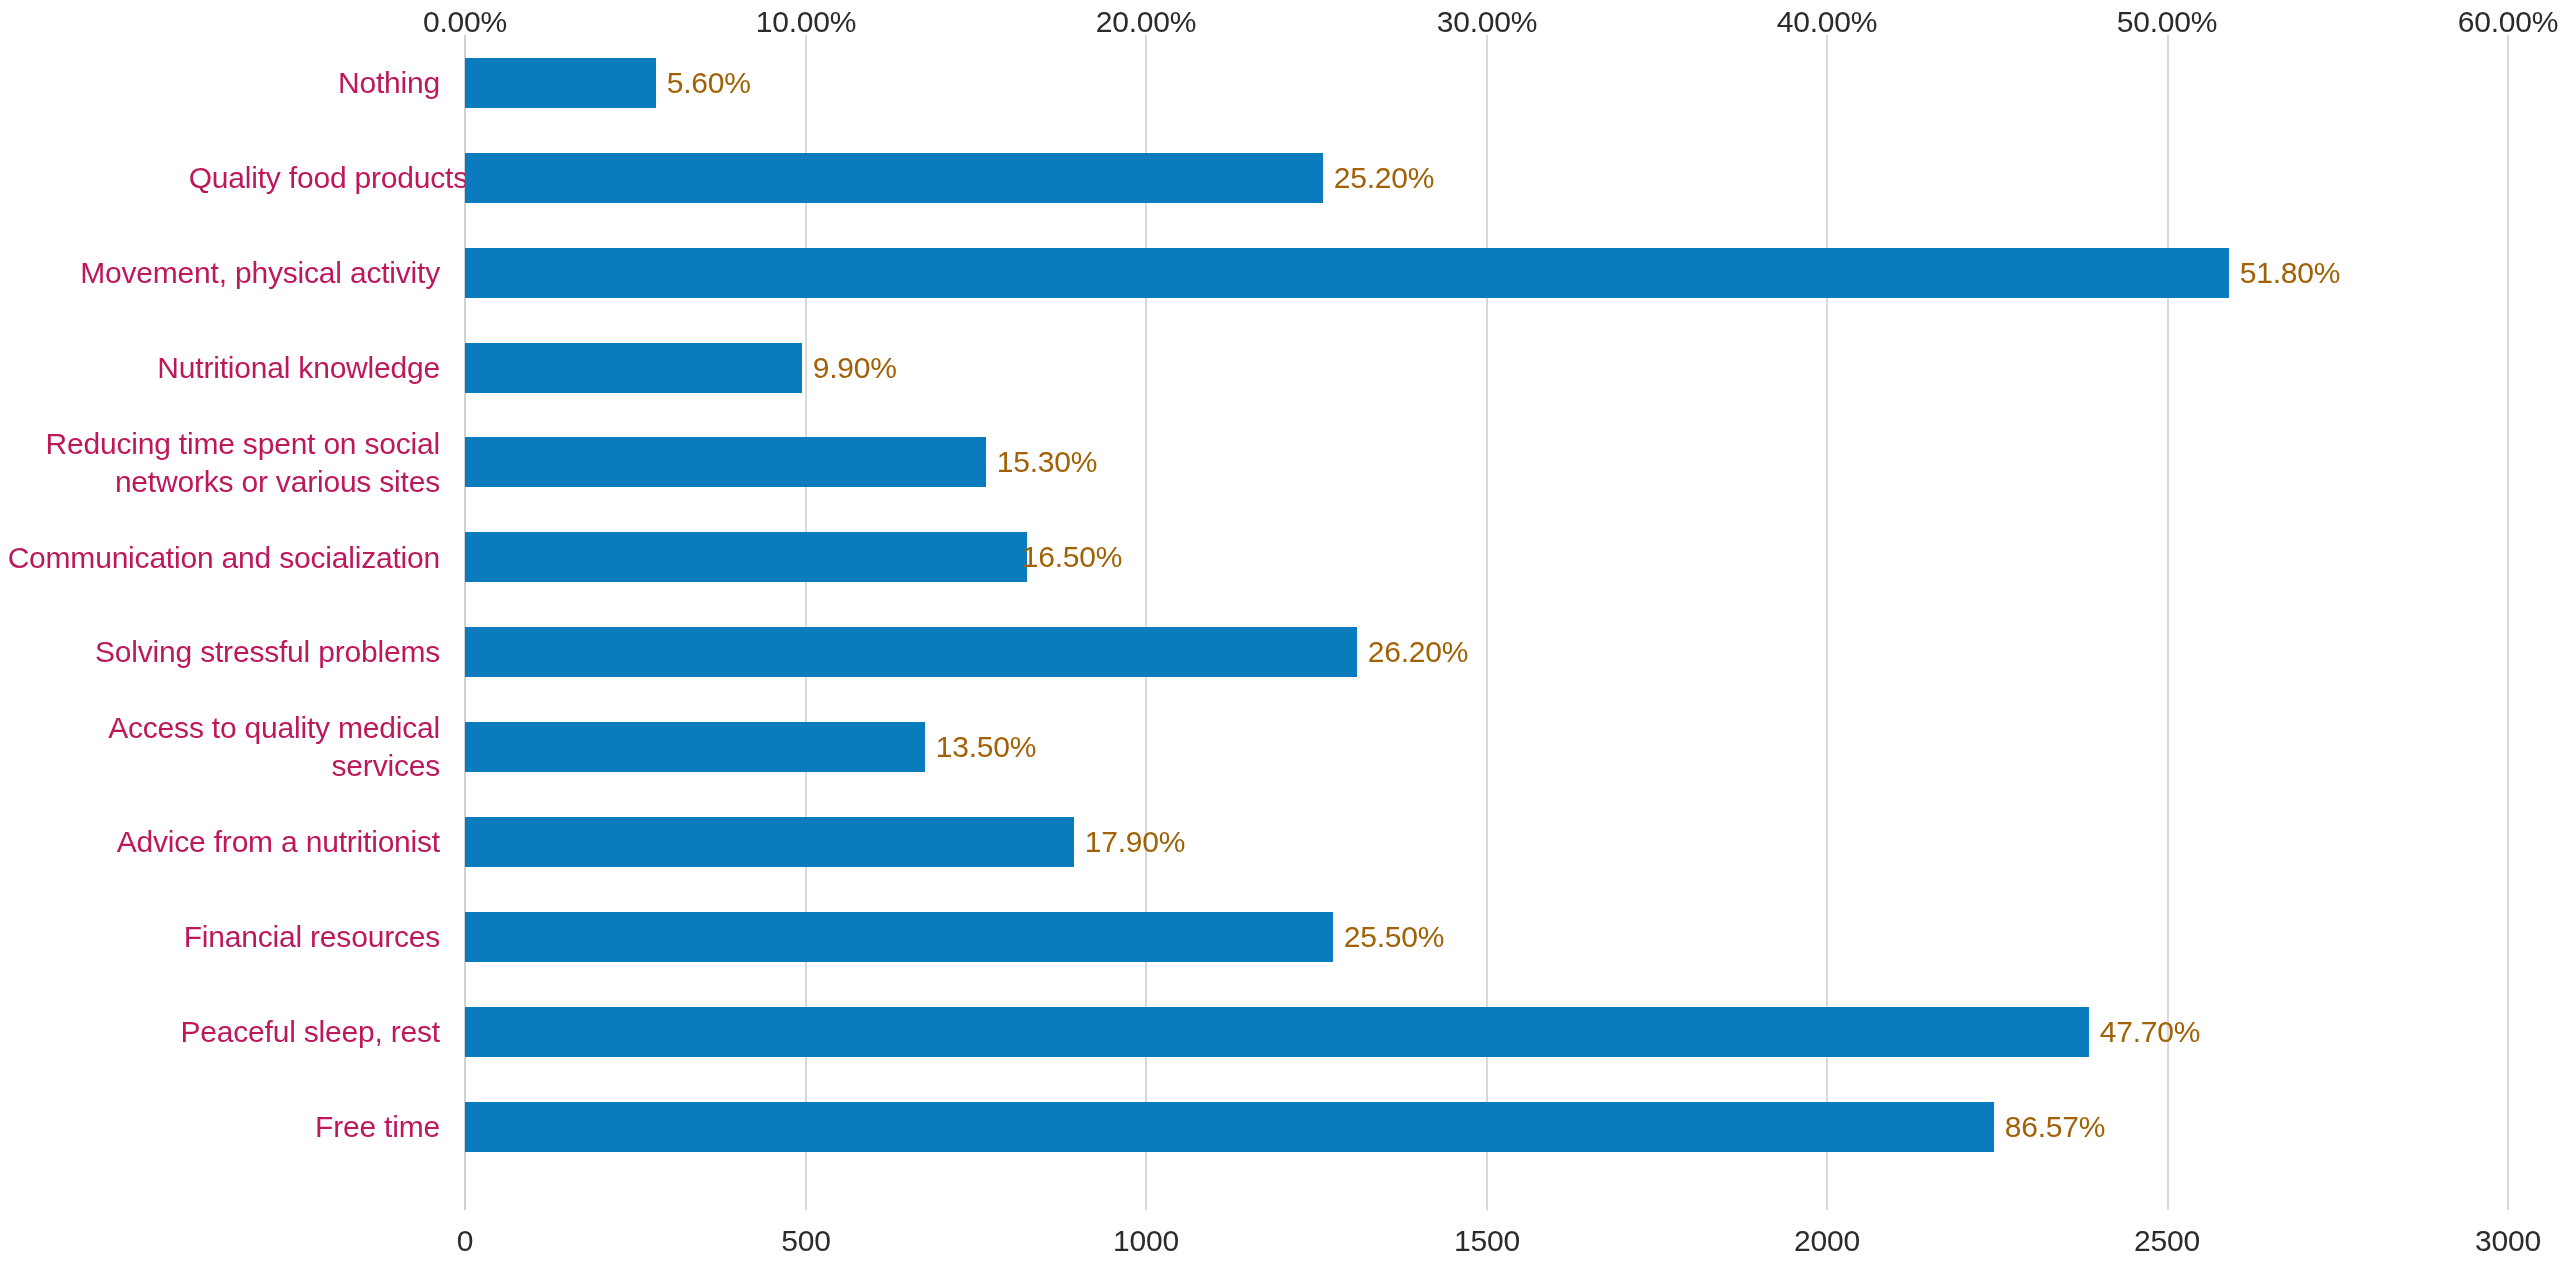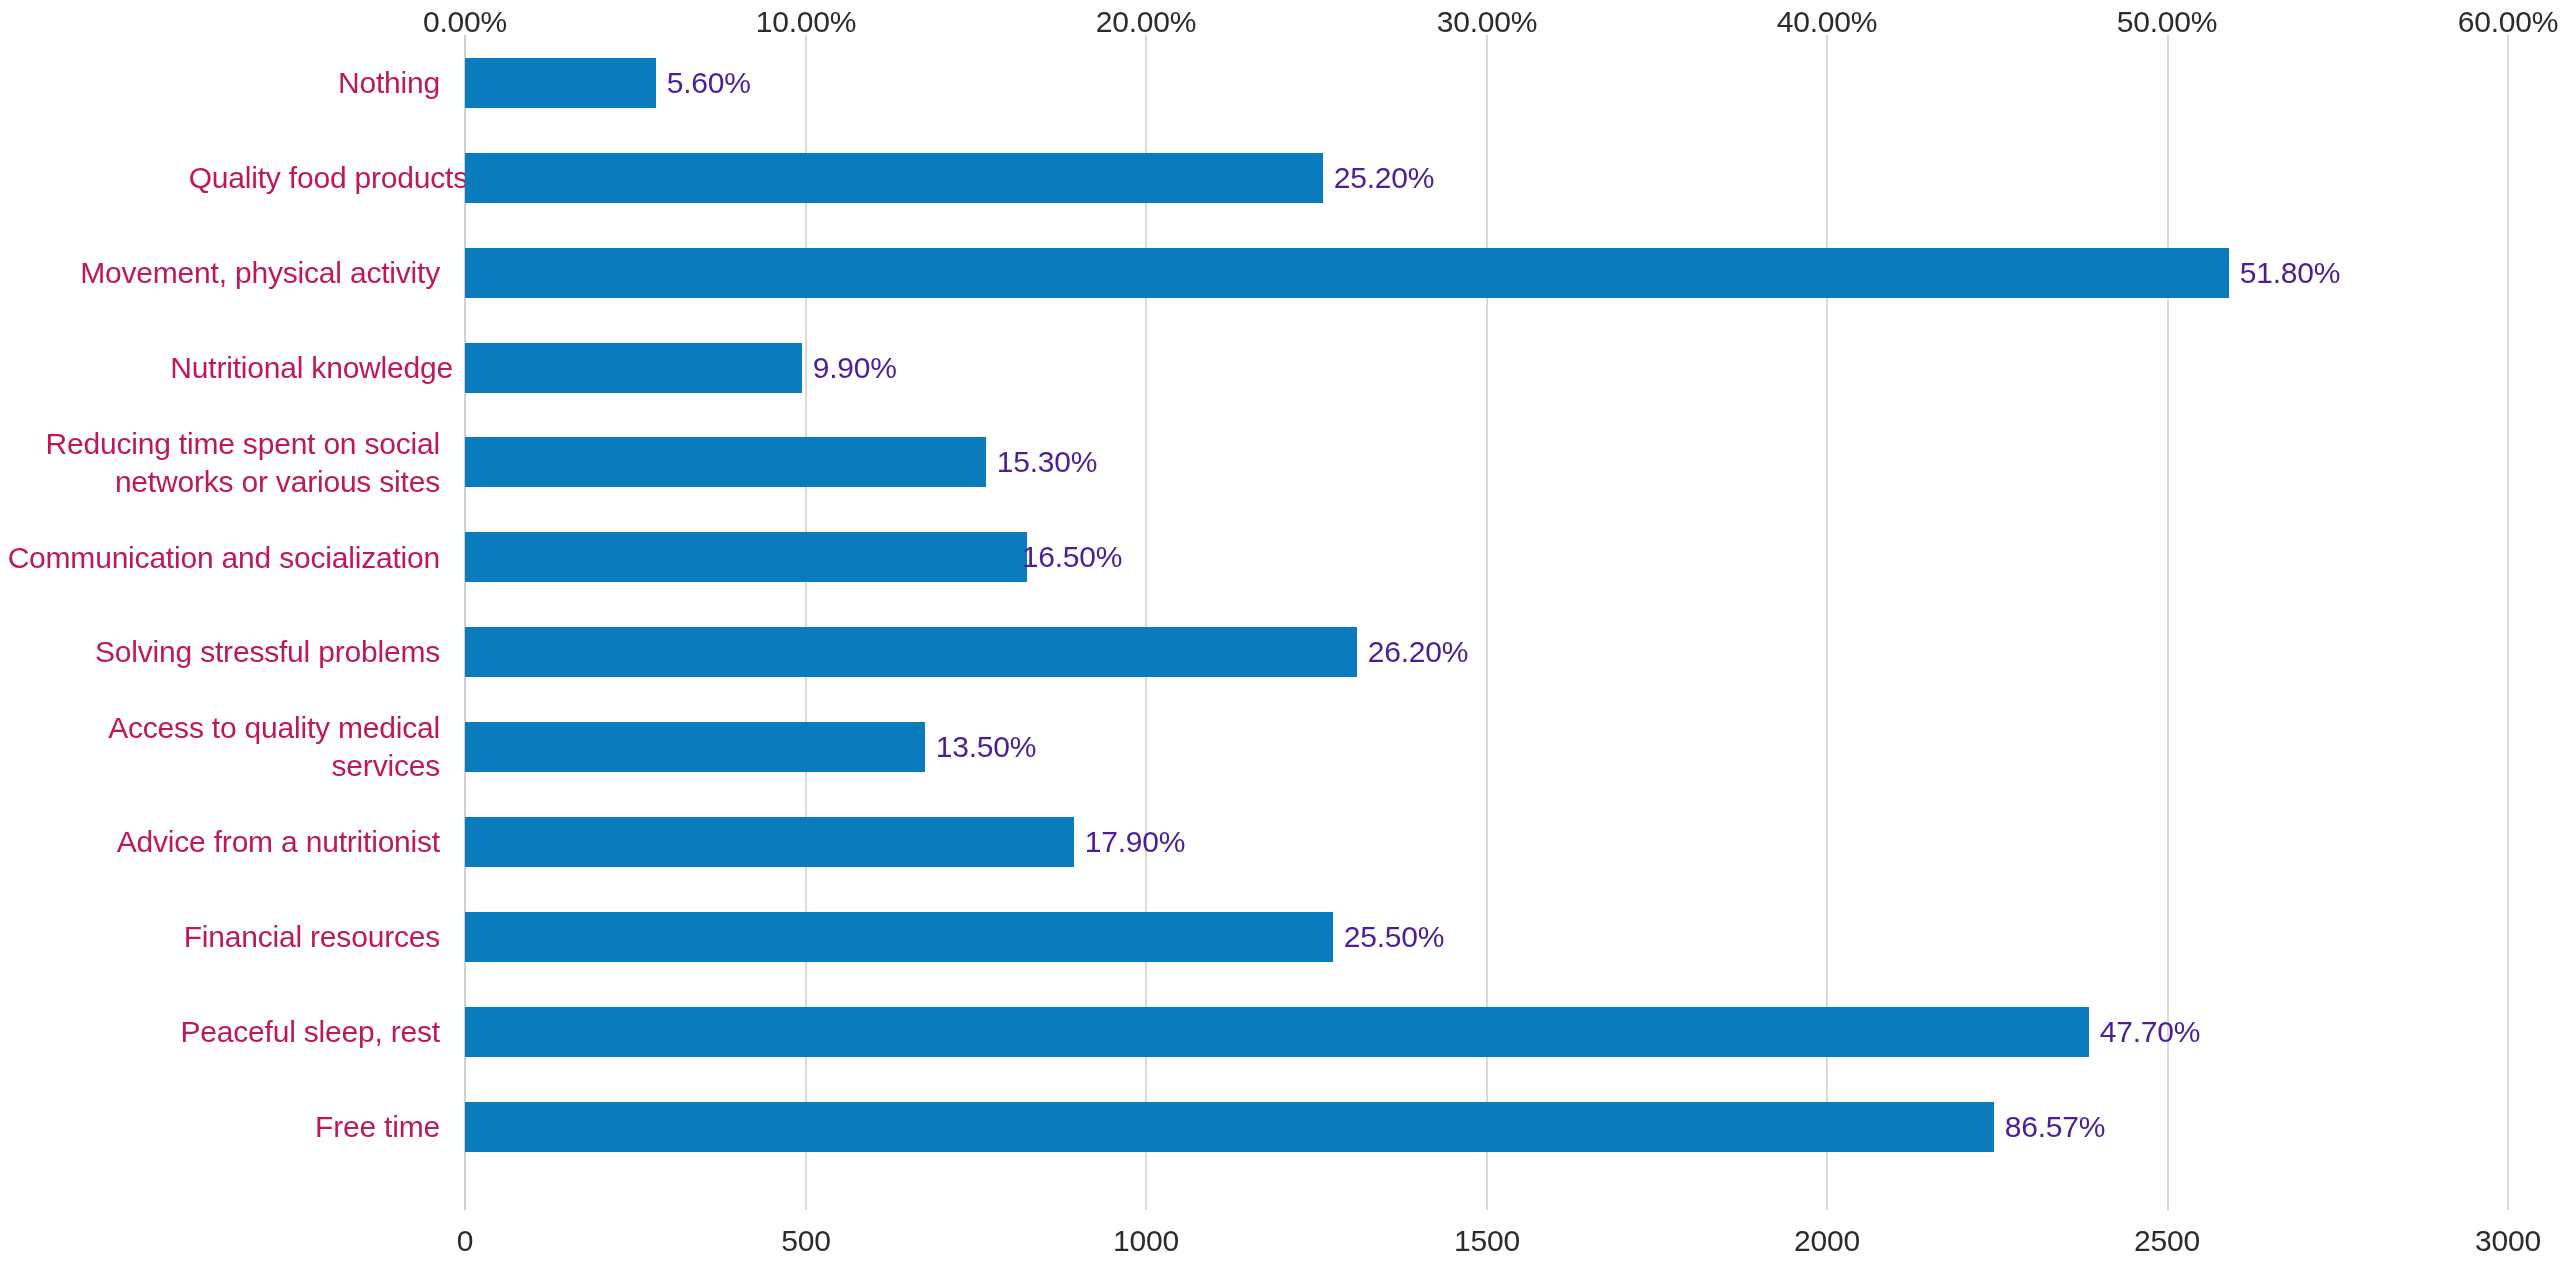--- a/index.html
+++ b/index.html
@@ -62,21 +62,21 @@
     top: 23px;
     height: 50px;
     background: #0a7bbd;
   }
   .bar-label {
     position: absolute;
     top: 23px;
     height: 50px;
     line-height: 50px;
     font-size: 30px;
-    color: #4c1d95;
+    color: #a16207;
     white-space: nowrap;
     padding-left: 10.7px;
     letter-spacing: -0.2px;
   }
   .cat-wrap {
     position: absolute;
     left: 0;
     width: 445px;
     text-align: right;
     font-size: 30px;
@@ -120,21 +120,21 @@
   <div id="cat-labels">
       <div class="cat-wrap" style="top: 35px; left: 0px; width: 465px;">
         <span>Nothing</span>
       </div>
       <div class="cat-wrap" style="top: 130px; left: 0px; width: 465px; margin-left: 28px;">
         <span>Quality food products</span>
       </div>
       <div class="cat-wrap" style="top: 225px; left: 0px; width: 465px;">
         <span>Movement, physical activity</span>
       </div>
-      <div class="cat-wrap" style="top: 320px; left: 0px; width: 465px; margin-left: 13px;">
+      <div class="cat-wrap" style="top: 320px; left: 0px; width: 465px;">
         <span>Nutritional knowledge</span>
       </div>
       <div class="cat-wrap" style="top: 415px; left: 0px; width: 465px;">
         <span>Reducing time spent on social networks or various sites</span>
       </div>
       <div class="cat-wrap" style="top: 510px; left: 0px; width: 465px;">
         <span>Communication and socialization</span>
       </div>
       <div class="cat-wrap" style="top: 604px; left: 0px; width: 465px;">
         <span>Solving stressful problems</span>

